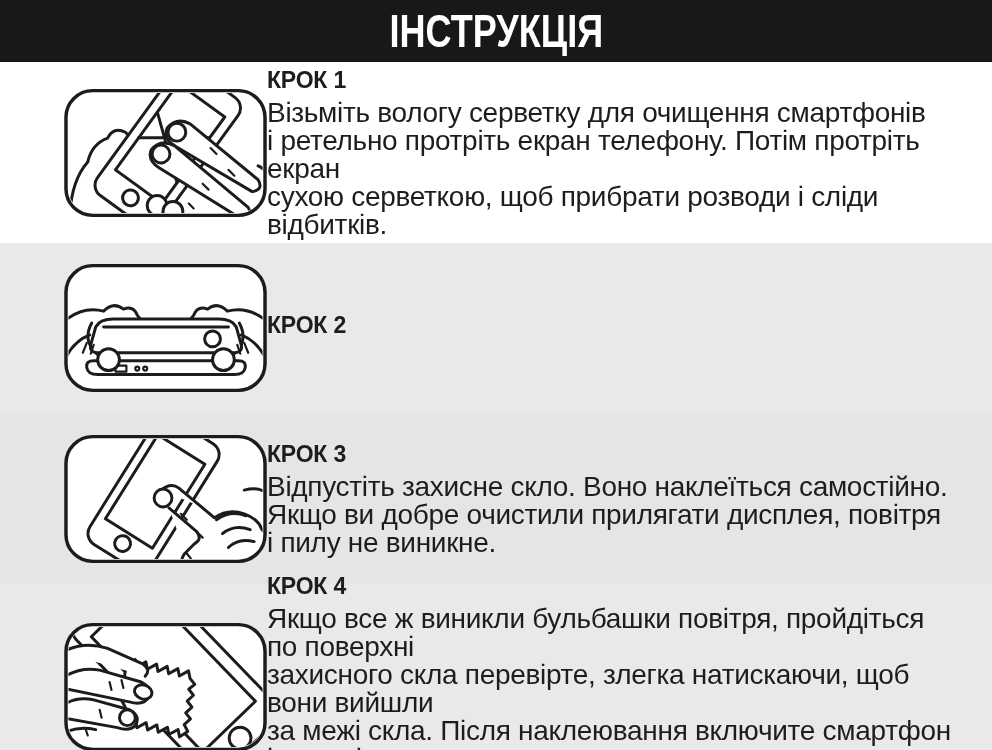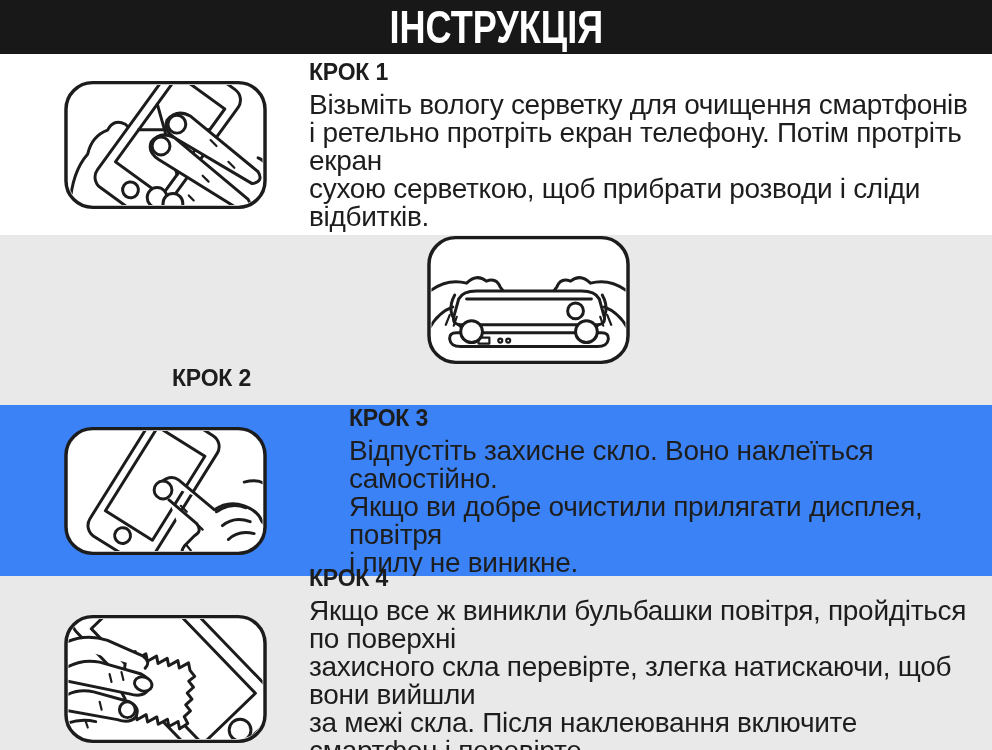--- a/index.html
+++ b/index.html
@@ -2,35 +2,35 @@
 <html style="--header-bg: #181818; --stripe: #e9e9e9; --ink: #1d1d1d;"><head>
 <meta charset="utf-8">
 <style>
   html,body{margin:0;padding:0;}
   body{
     width:992px;height:750px;overflow:hidden;background:#ffffff;
     font-family:"Liberation Sans", sans-serif;
   }
   .page{width:992px;height:750px;display:flex;flex-direction:column;}
   .header{
-    height:54px;background:var(--header-bg,#181818);
+    height:62px;background:var(--header-bg,#181818);
     display:flex;align-items:center;justify-content:center;flex:0 0 auto;
   }
   .title{
     margin:0;color:#ffffff;font-size:44px;font-weight:bold;letter-spacing:0px;
     transform:scale(0.82,1.04);white-space:nowrap;
   }
   .step{display:flex;align-items:center;flex:0 0 auto;}
   .step.h1{height:181px;background:#ffffff;}
-  .step.h2{height:170px;background:var(--stripe,#e9e9e9);flex-direction:column;}
-  .step.h3{height:171px;background:#3b82f6;gap:40px;}
+  .step.h2{height:170px;background:var(--stripe,#e9e9e9);}
+  .step.h3{height:171px;background:#e5e5e5;}
   .step.h4{height:206px;background:var(--stripe,#e9e9e9);}
   .illus{width:203px;height:130px;margin-left:64px;flex:0 0 auto;}
   .illus svg{display:block;width:203px;height:130px;}
-  .txt{margin-left:42px;width:690px;color:var(--ink,#1d1d1d);}
+  .txt{width:690px;color:var(--ink,#1d1d1d);}
   .step-label{
     font-size:23px;font-weight:bold;margin:0 0 5px 0;letter-spacing:-0.2px;
   }
   .step-text{
     font-size:28px;line-height:28px;margin:0;letter-spacing:-0.3px;
     white-space:pre-line;
   }
   
   .art *{stroke:#1c1c1c;stroke-width:3;fill:none;stroke-linecap:round;stroke-linejoin:round;}
   .art .f{fill:#ffffff;}

